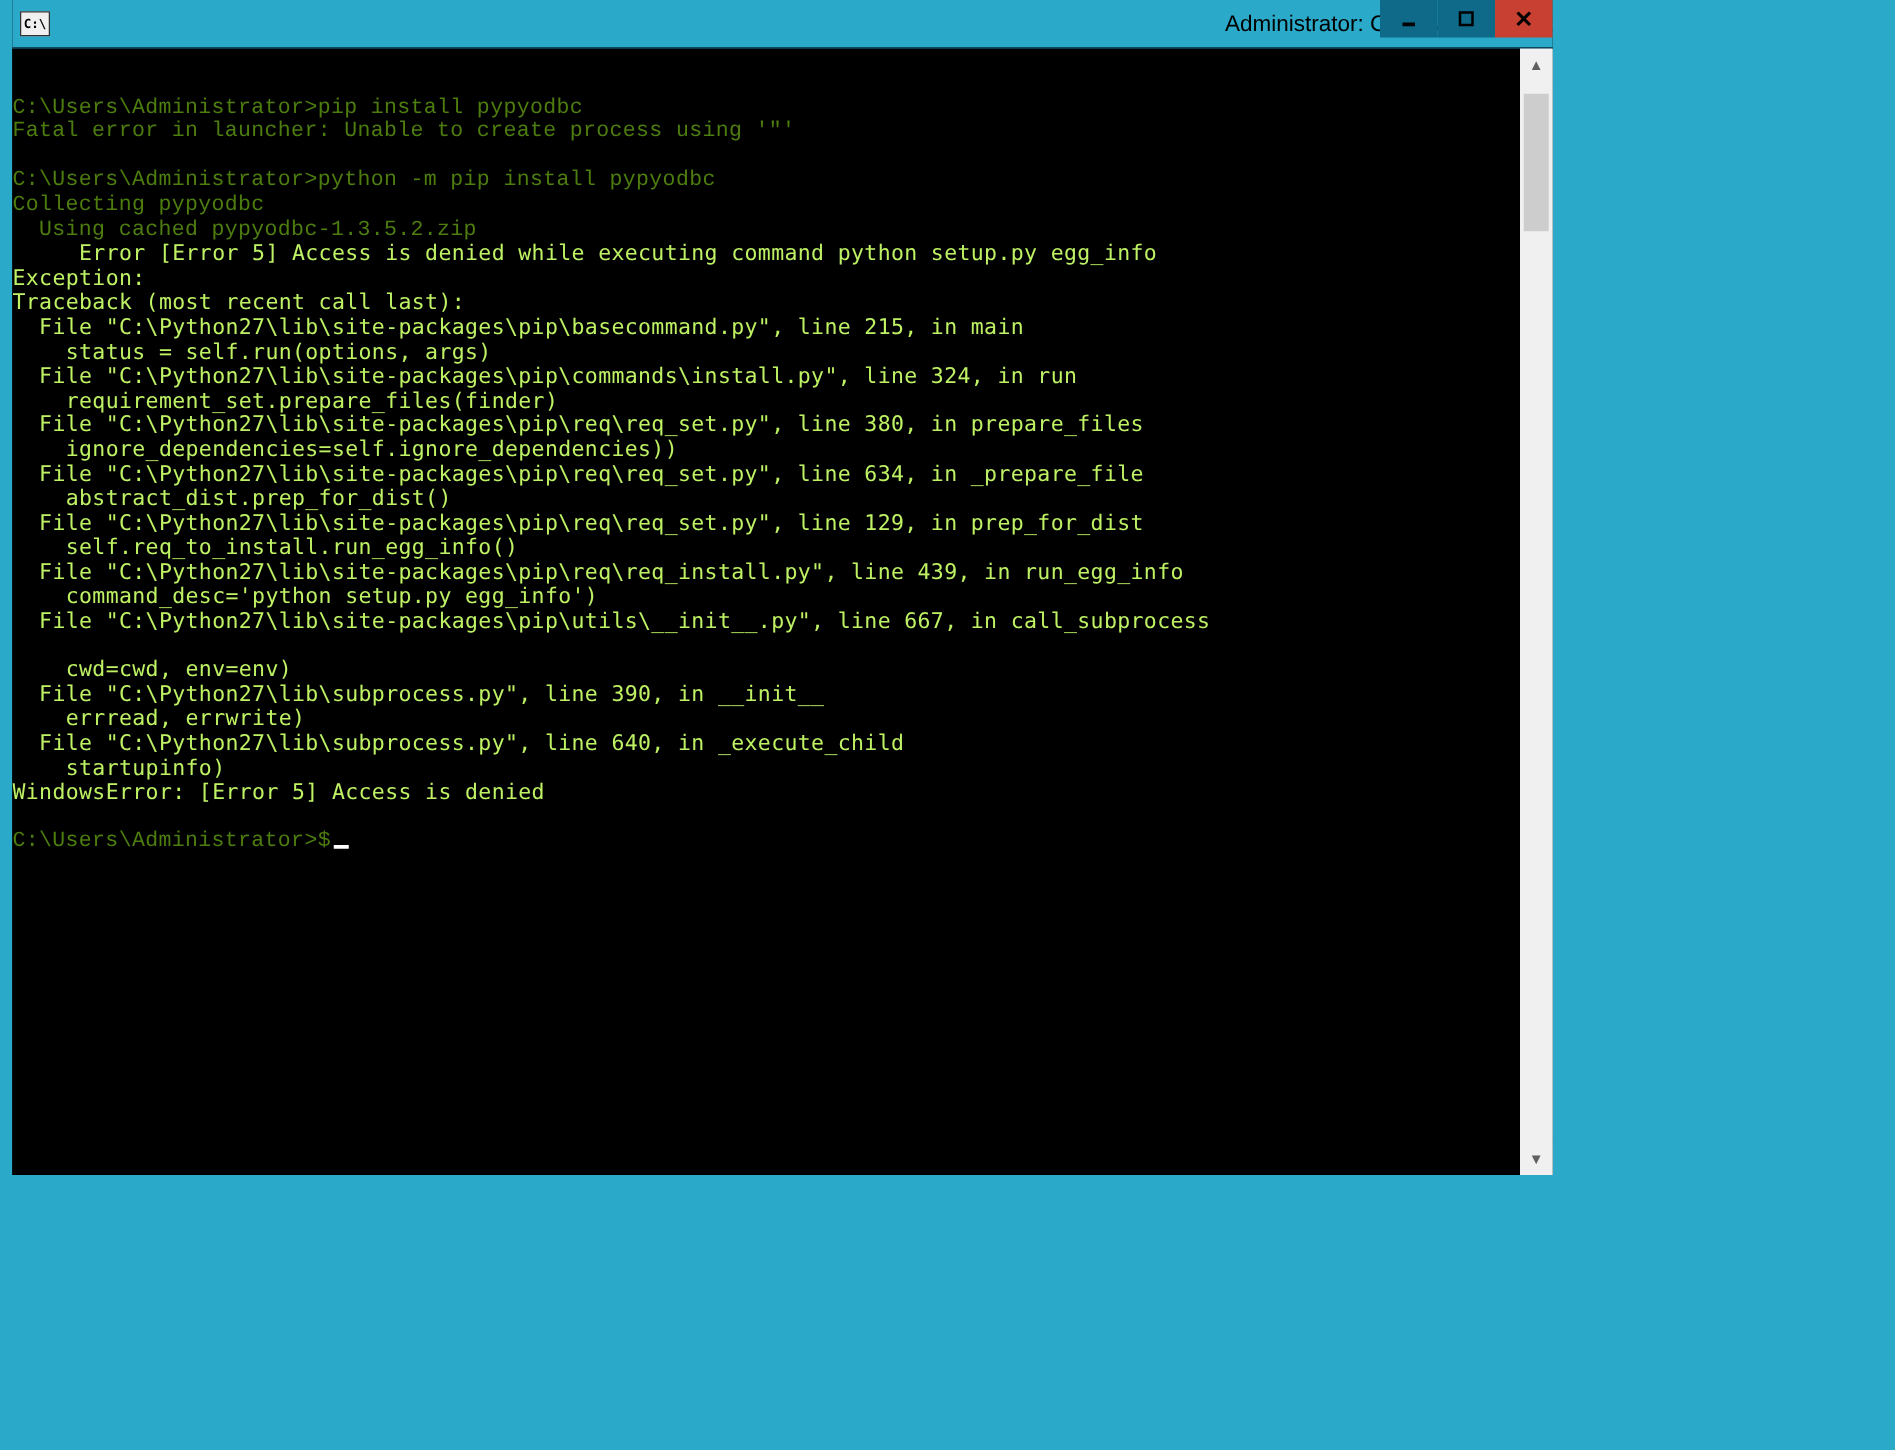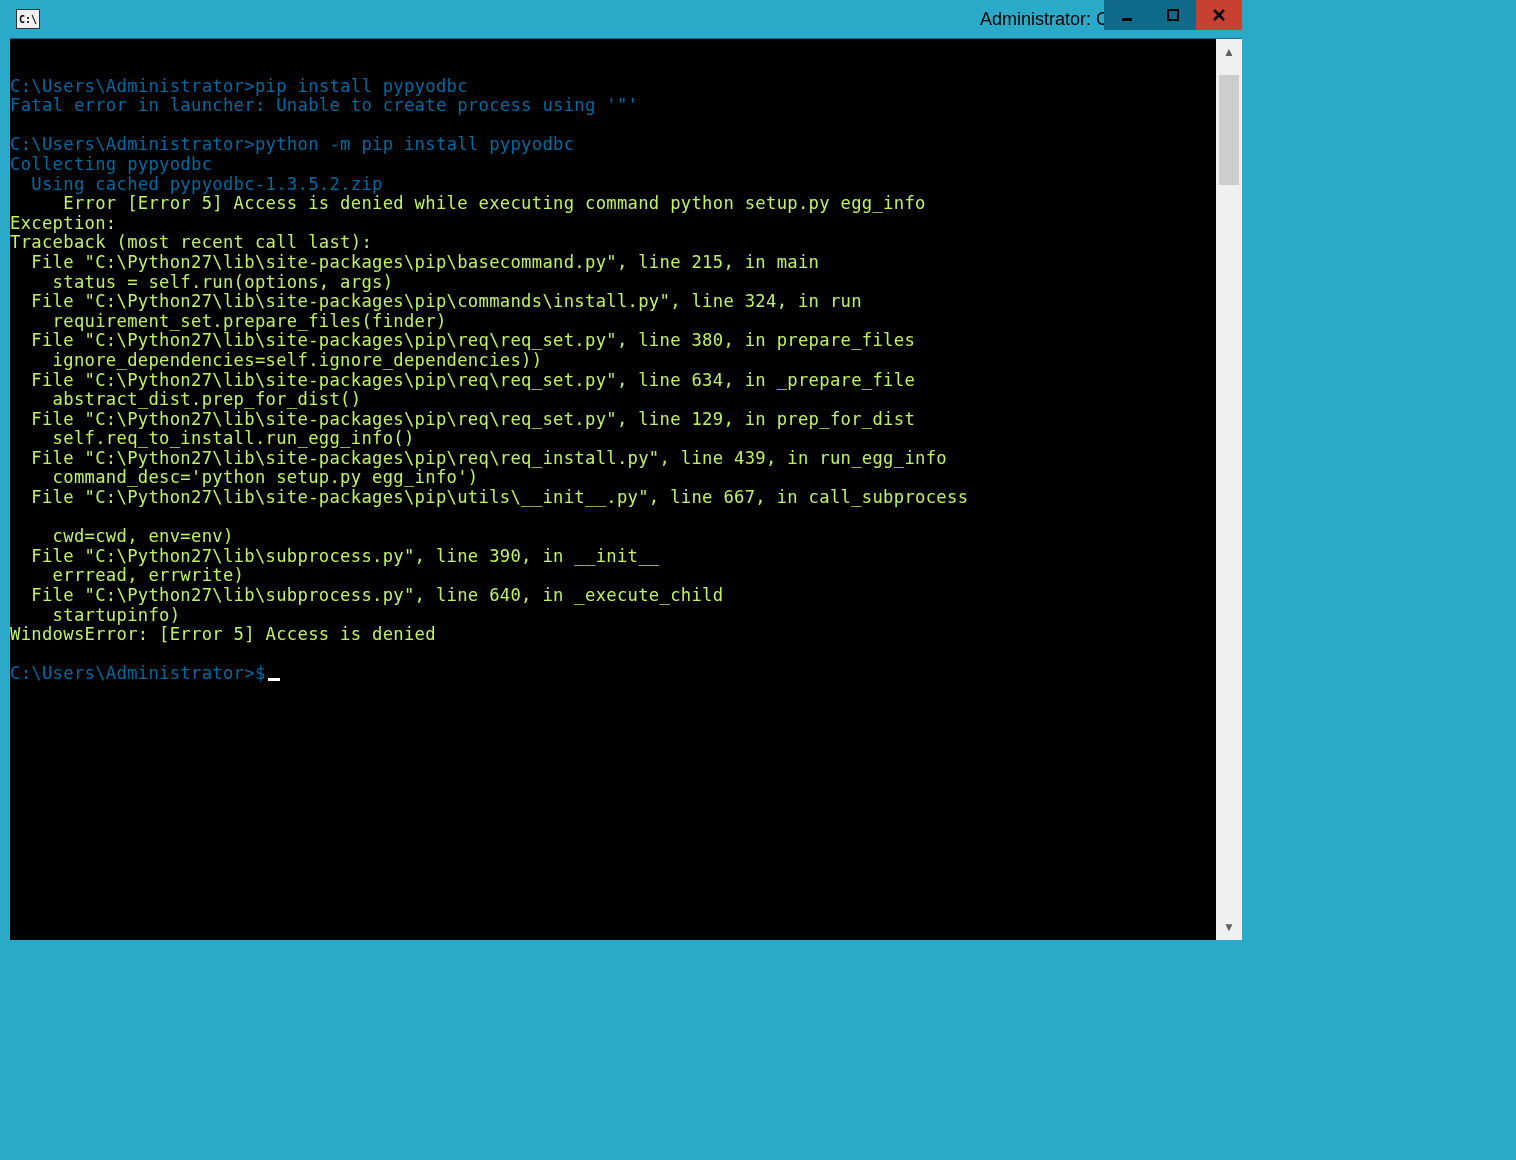--- a/index.html
+++ b/index.html
@@ -98,21 +98,22 @@
       background: #000;
       padding: 18px 0 0 0;
       font-family: "Lucida Console", "Consolas", monospace;
       font-size: 17.2px;
       line-height: 19.6px;
       letter-spacing: 0.3px;
       white-space: pre;
       overflow: hidden;
     }
     .console .line {
-      color: #0369a1;
+      color: #4d7c0f;
+      font-family: Liberation Mono, monospace;
     }
     .console .err {
       color: #bef264;
     }
     .console .cursor {
       display: inline-block;
       width: 12px;
       height: 3px;
       background: #fff;
       vertical-align: -2px;

